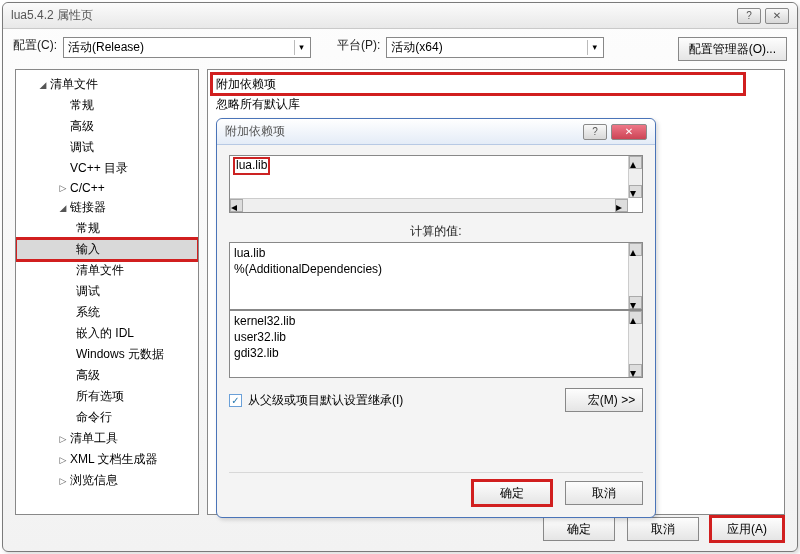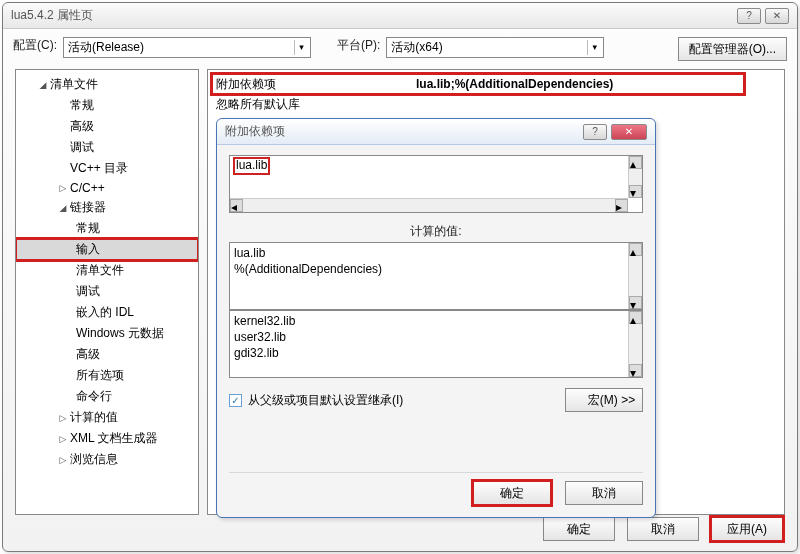--- a/index.html
+++ b/index.html
@@ -104,51 +104,53 @@
       <div class="tn l3 sel redbox">
           <span>输入</span>
         </div>
       <div class="tn l3">
           <span>清单文件</span>
         </div>
       <div class="tn l3">
           <span>调试</span>
         </div>
       <div class="tn l3">
+          <span>系统</span>
+        </div>
+      <div class="tn l3">
           <span>嵌入的 IDL</span>
         </div>
       <div class="tn l3">
           <span>Windows 元数据</span>
         </div>
       <div class="tn l3">
           <span>高级</span>
         </div>
       <div class="tn l3">
           <span>所有选项</span>
         </div>
       <div class="tn l3">
           <span>命令行</span>
         </div>
       <div class="tn l2">
           <span class="exp">▷</span>
-          <span>计算的值</span>
+          <span>清单工具</span>
         </div>
       <div class="tn l2">
           <span class="exp">▷</span>
           <span>XML 文档生成器</span>
         </div>
       <div class="tn l2">
           <span class="exp">▷</span>
           <span>浏览信息</span>
         </div>
     </div>
     <div class="rpane">
       <div class="rrow redbox" style="width:532px;">
         <span class="rlabel">附加依赖项</span>
-        <span class="rval">lua.lib;%(AdditionalDependencies)</span>
       </div>
       <div class="rrow">
         <span class="rlabel">忽略所有默认库</span>
       </div>
     </div>
   </div>
   <div class="footer">
     <button class="btn">确定</button>
     <button class="btn">取消</button>
     <button class="btn redbox">应用(A)</button>

